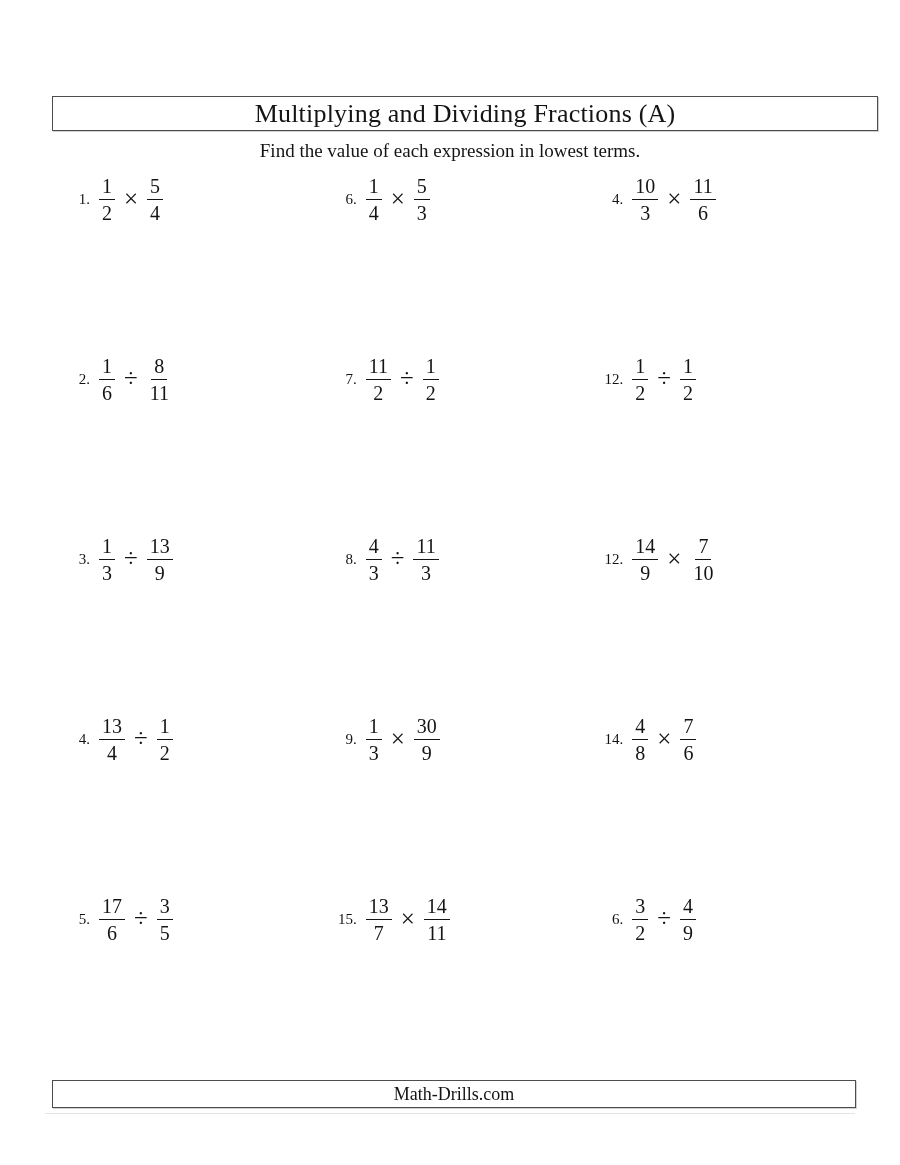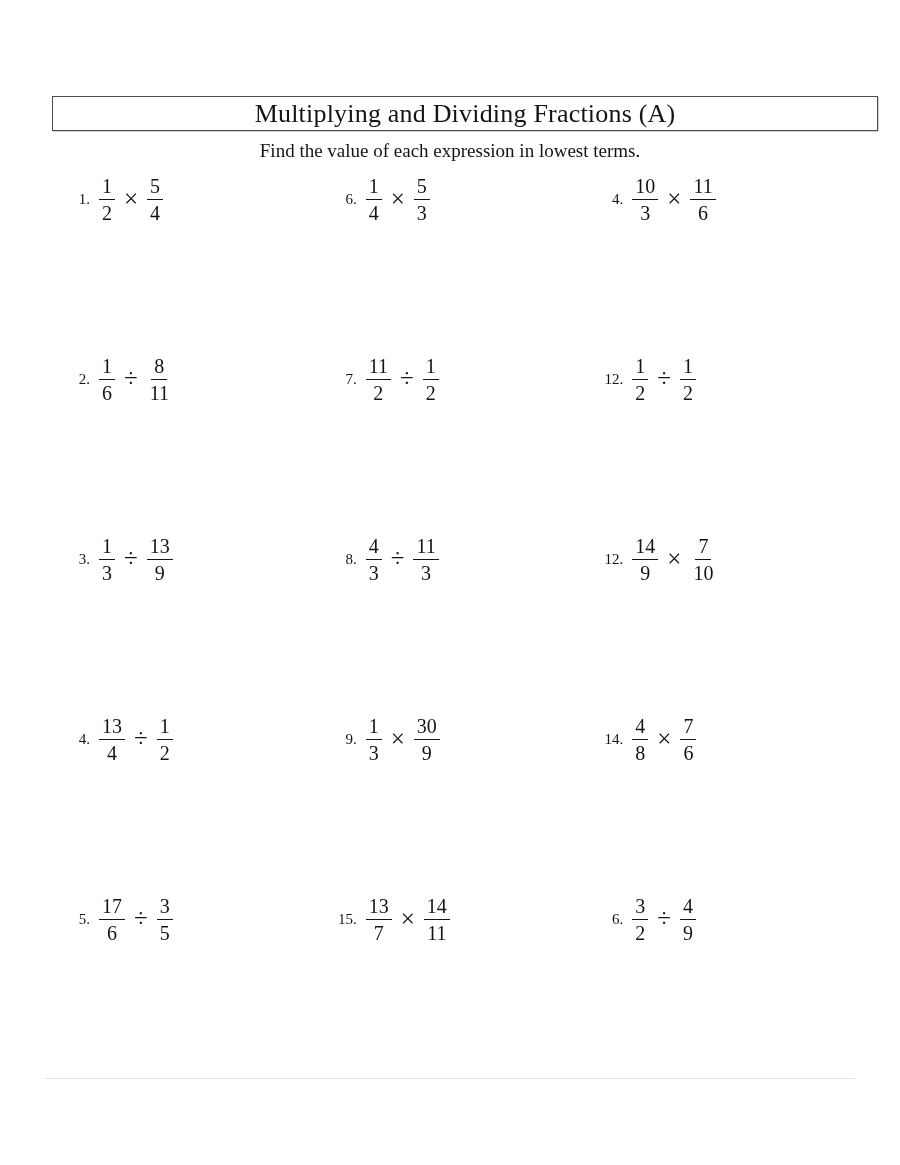--- a/index.html
+++ b/index.html
@@ -299,16 +299,19 @@
         </span>
       <span class="op">÷</span>
       <span class="frac">
           <span class="fnum">4</span>
           <span class="fden">9</span>
         </span>
     </div>
 
   </div>
 
+  <div class="footer-box">
+    <div class="footer-text">Math-Drills.com</div>
+  </div>
 
   <div class="page-edge-line"></div>
 
 </div>
 
 </body></html>

